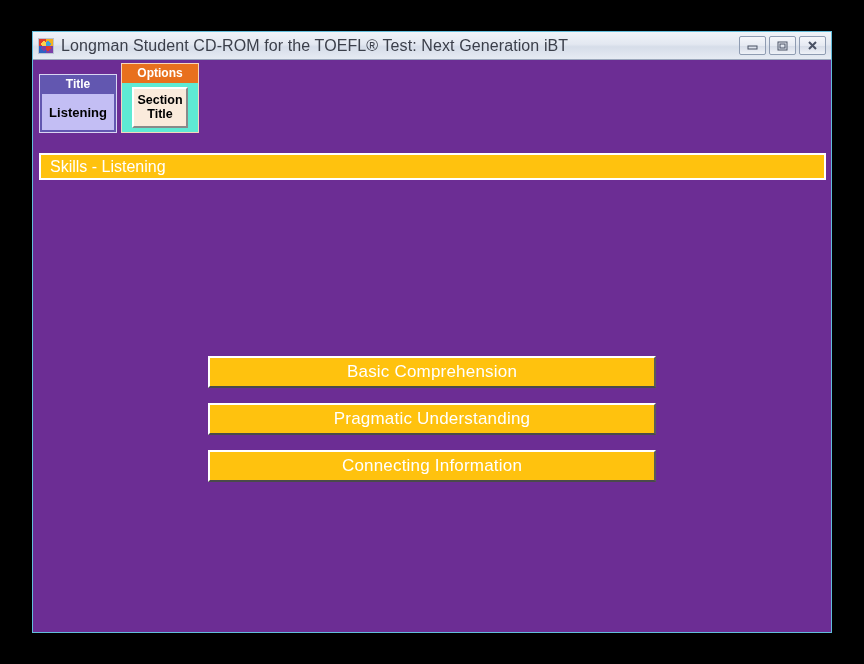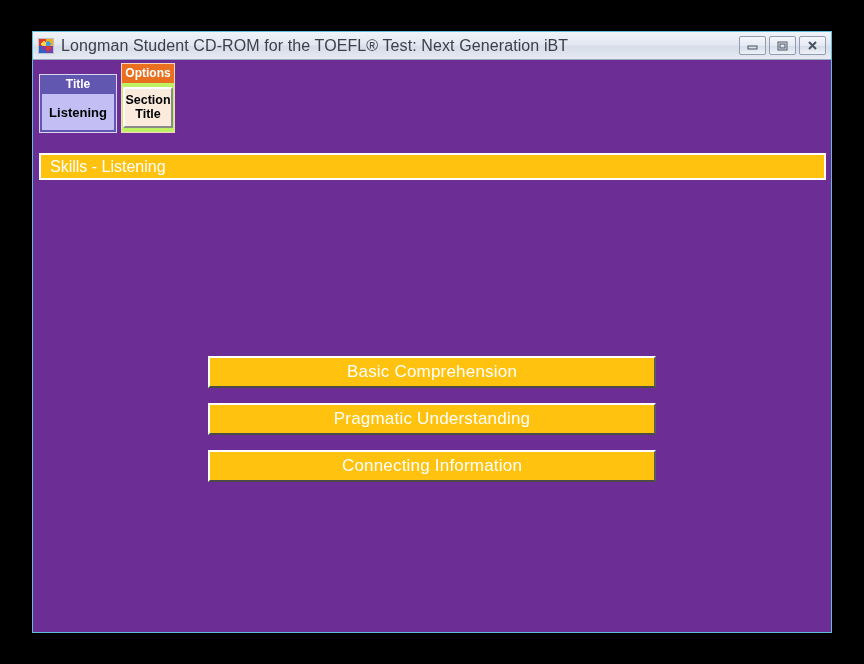--- a/index.html
+++ b/index.html
@@ -126,28 +126,28 @@
     margin: 0 2px 2px 2px;
   }
   #title-value {
     font-size: 13px;
     font-weight: bold;
     color: #000000;
   }
 
   
   #panel-options {
-    width: 54px;
+    width: 78px;
     background: #e8701e;
     border: 1px solid #f6d6bc;
     margin-left: 4px;
   }
   #panel-options .panel-head { background: #e8701e; }
   #options-body {
-    background: #bef264;
+    background: #5eead4;
     padding: 4px;
     display: flex;
     justify-content: center;
   }
   #section-exit-button {
     width: 56px;
     background: #faebdc;
     border-top: 2px solid #ffffff;
     border-left: 2px solid #ffffff;
     border-right: 2px solid #8a8a8a;

